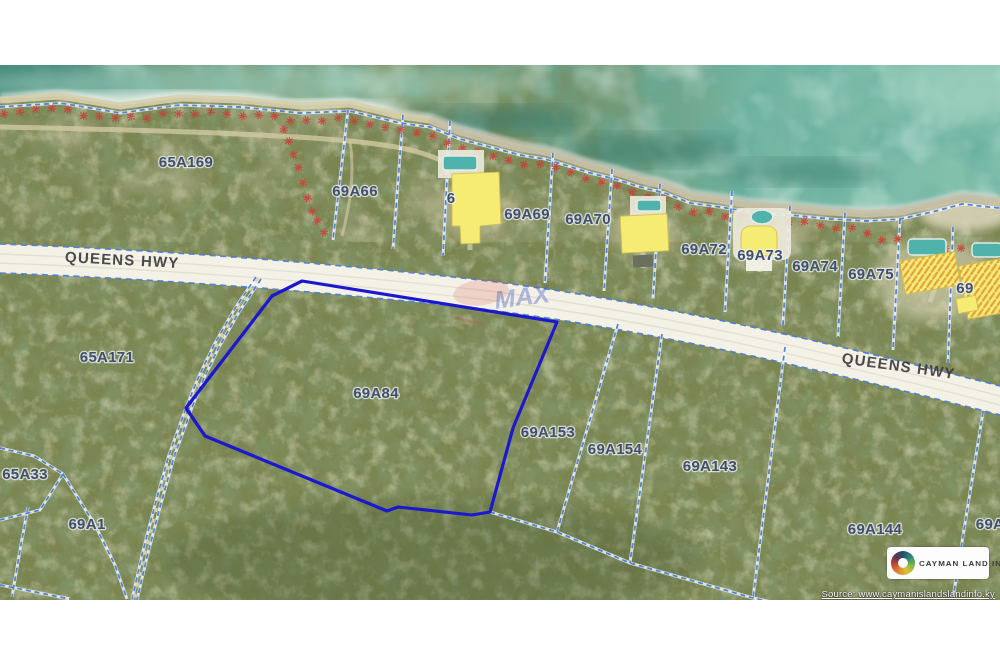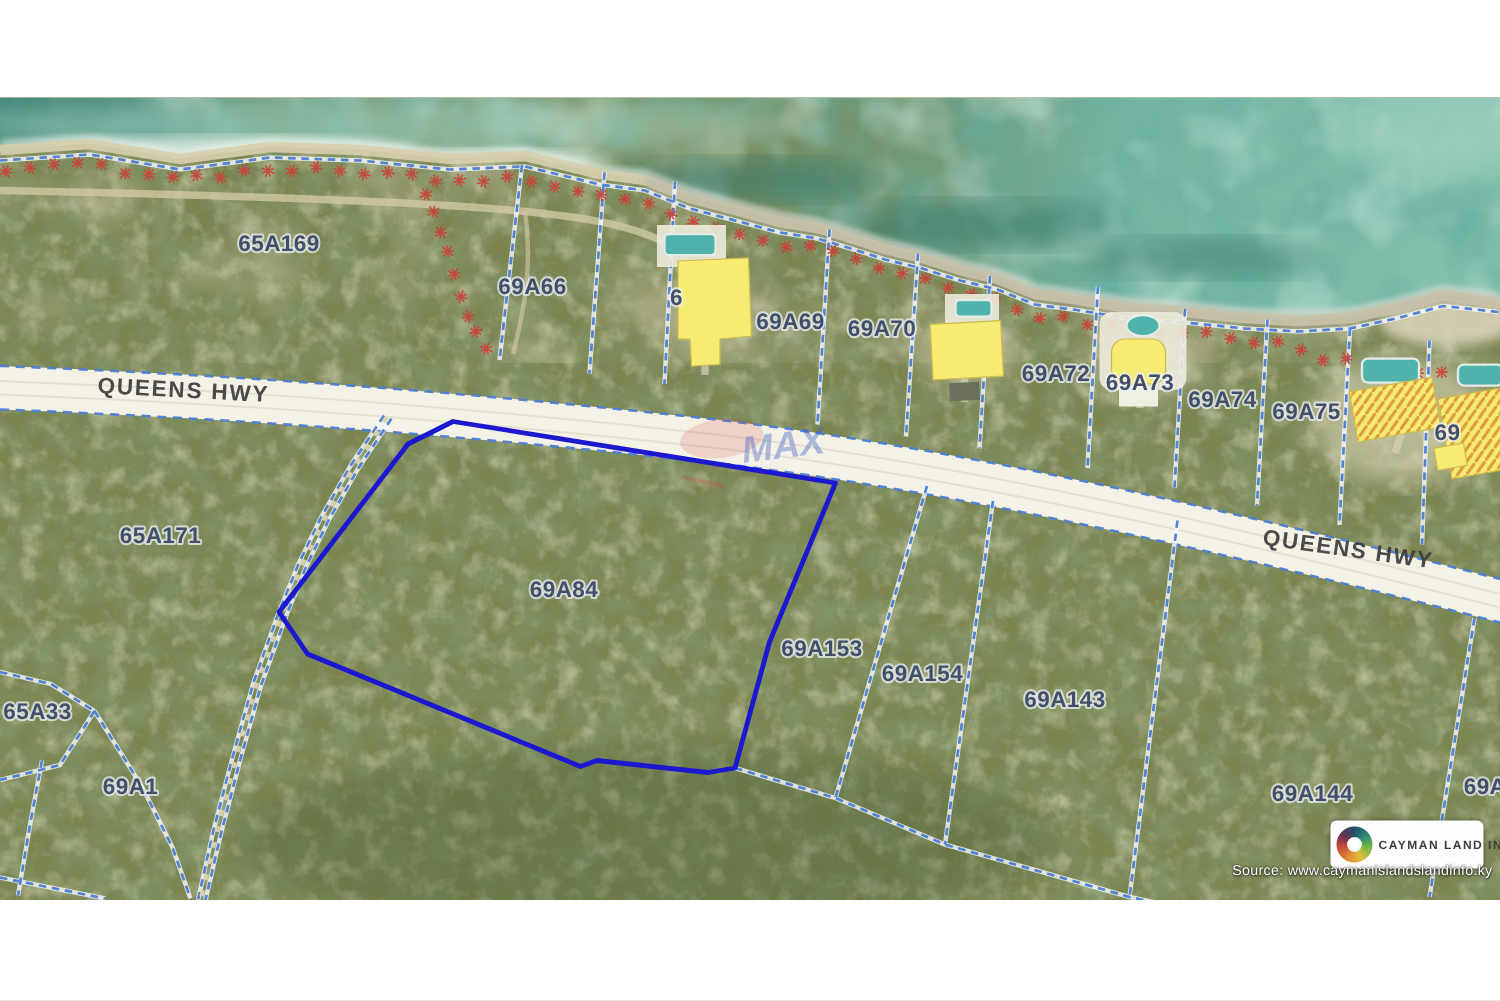--- a/index.html
+++ b/index.html
@@ -28,22 +28,22 @@
   .wmTxt{font:italic bold 25px "Liberation Sans",sans-serif;fill:#3d5bc7;opacity:.38;text-anchor:middle;}
 
   .logo-card{position:absolute;left:887px;top:482px;width:102px;height:32px;background:#fdfdfd;
              border-radius:4px;box-shadow:0 0 3px rgba(0,0,0,.4);display:flex;align-items:center;
              gap:4px;padding:0 5px 0 4px;box-sizing:border-box;}
   .logo-icon{width:24px;height:24px;border-radius:50%;flex:0 0 auto;position:relative;
              background:conic-gradient(#20506e,#2d8a76,#79b743,#e0bf3a,#e08a35,#cc4b33,#6a3050,#20506e);}
   .logo-icon::after{content:"";position:absolute;inset:7px;border-radius:50%;
              background:radial-gradient(circle at 40% 40%,#ffffff 40%,#cfe3da);}
   .logo-text{font-size:8px;font-weight:bold;color:#3d3d3d;letter-spacing:1px;white-space:nowrap;}
-  .source-line{position:absolute;right:5px;top:510px;font-size:9.5px;color:#ffffff;letter-spacing:.2px;
-             text-shadow:0 1px 2px rgba(0,0,0,.85),0 0 1px rgba(0,0,0,.9);}
+  .source-line{position:absolute;right:5px;top:523px;font-size:9.5px;color:#ffffff;letter-spacing:.2px;
+             text-shadow:0 1px 2px rgba(0,0,0,.85),0 0 1px rgba(0,0,0,.9);text-decoration:underline;}
 </style>
 </head>
 <body>
 
 <div class="page">
   <div class="map">
     <svg id="mapsvg" width="1000" height="535" viewBox="0 65 1000 535" xmlns="http://www.w3.org/2000/svg">
       <defs>
         <linearGradient id="waterG" x1="0" y1="0" x2="1" y2="0">
           <stop offset="0" stop-color="#4a9181"></stop>

